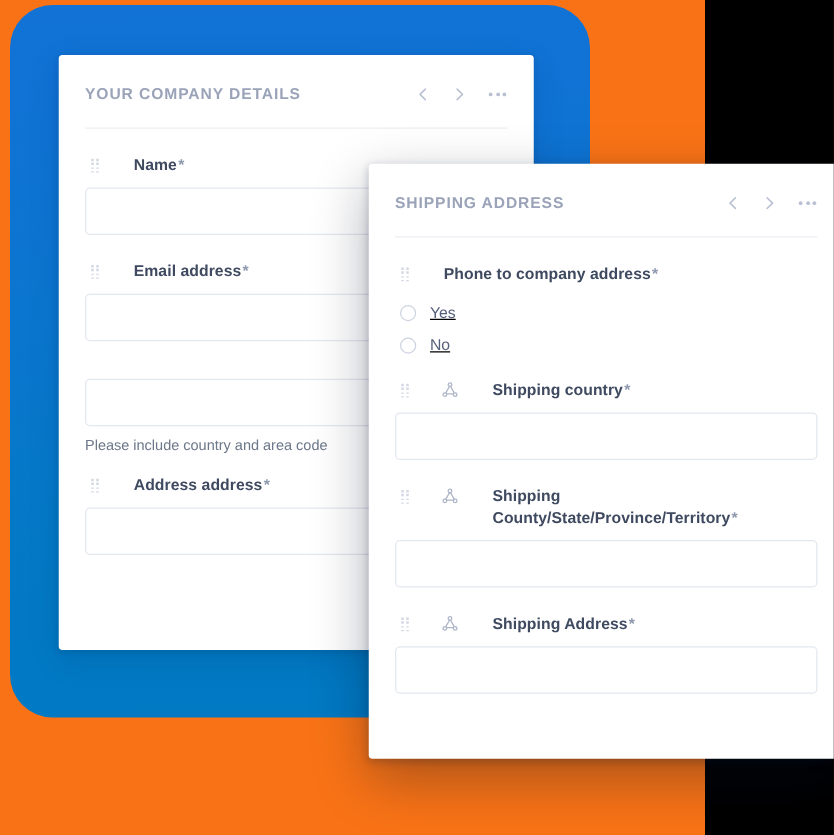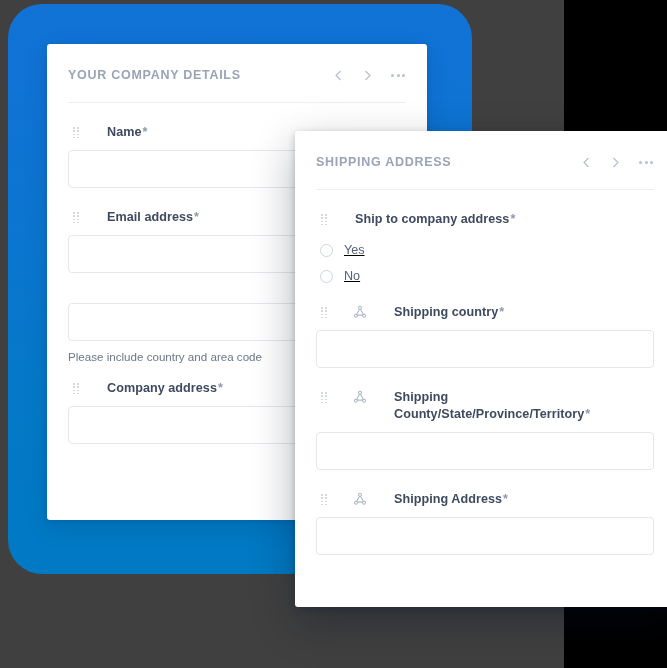--- a/index.html
+++ b/index.html
@@ -11,21 +11,21 @@
     width: 667px;
     height: 668px;
     overflow: hidden;
     font-family: "Liberation Sans", sans-serif;
     -webkit-font-smoothing: antialiased;
   }
   .stage {
     position: relative;
     width: 564px;
     height: 668px;
-    background: #404040;
+    background: #f97316;
   }
 
   
   .blue-panel {
     position: absolute;
     left: 8px;
     top: 4px;
     width: 464px;
     height: 570px;
     border-radius: 34px 34px 34px 34px;
@@ -289,21 +289,21 @@
                 <i></i>
                 <i></i>
                 <i></i>
                 <i></i>
                 <i></i>
                 <i></i>
                 <i></i>
               </span>
           </span>
           <span class="field-label">
-            <span>Company address</span><span class="req">*</span>
+            <span>Address address</span><span class="req">*</span>
           </span>
         </div>
         <div class="input-box"></div>
       </div>
 
     </div>
   </div>
 
   <div class="card card-two">
     <div class="card-inner">
@@ -339,21 +339,21 @@
                 <i></i>
                 <i></i>
                 <i></i>
                 <i></i>
                 <i></i>
                 <i></i>
                 <i></i>
               </span>
           </span>
           <span class="field-label">
-            <span>Ship to company address</span><span class="req">*</span>
+            <span>Phone to company address</span><span class="req">*</span>
           </span>
         </div>
 
         <div class="radio-row first">
           <span class="radio-dot"></span>
           <span class="radio-label">Yes</span>
         </div>
         <div class="radio-row">
           <span class="radio-dot"></span>
           <span class="radio-label">No</span>

